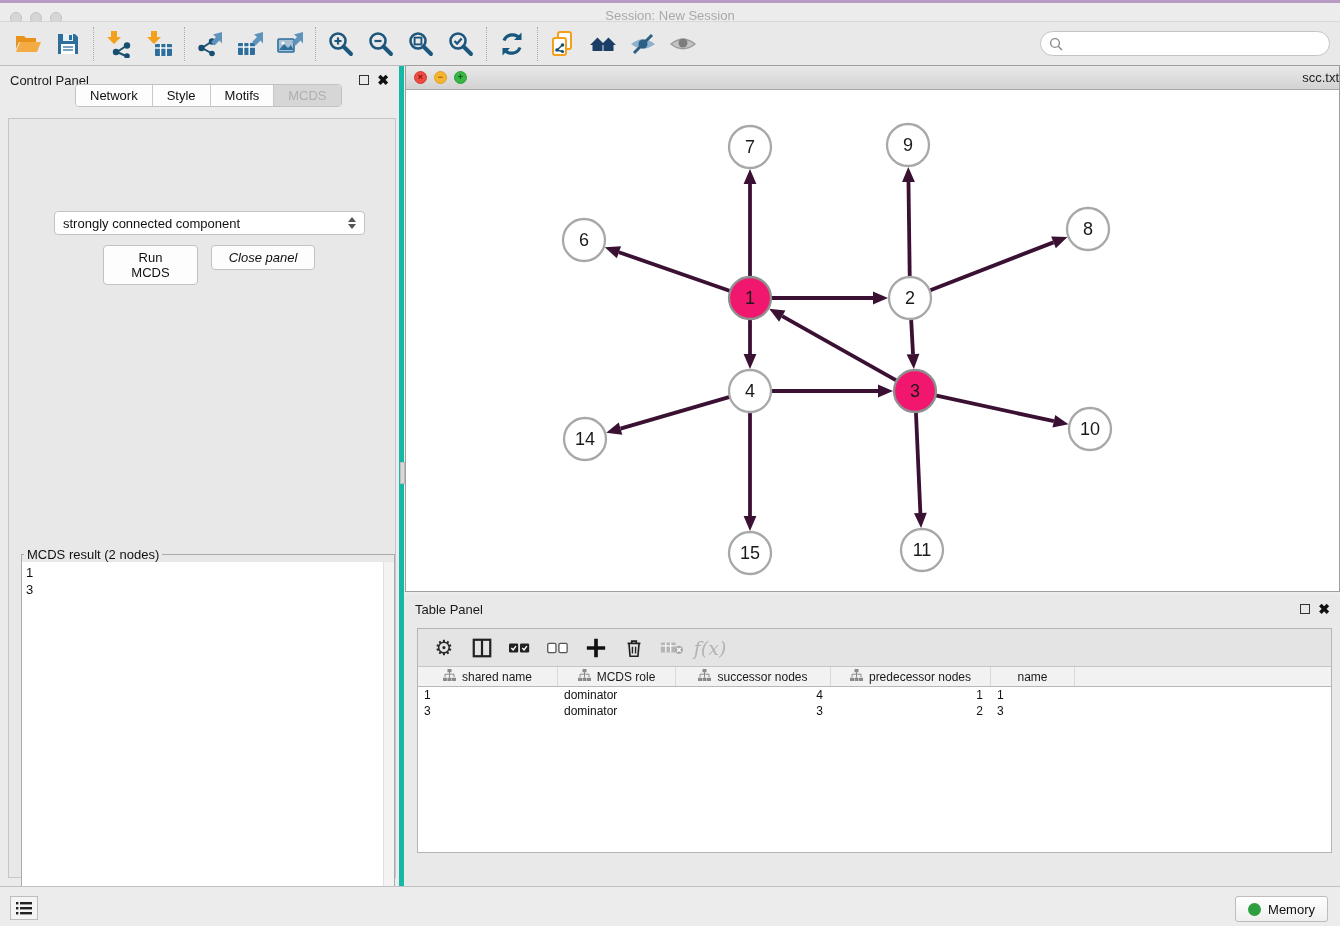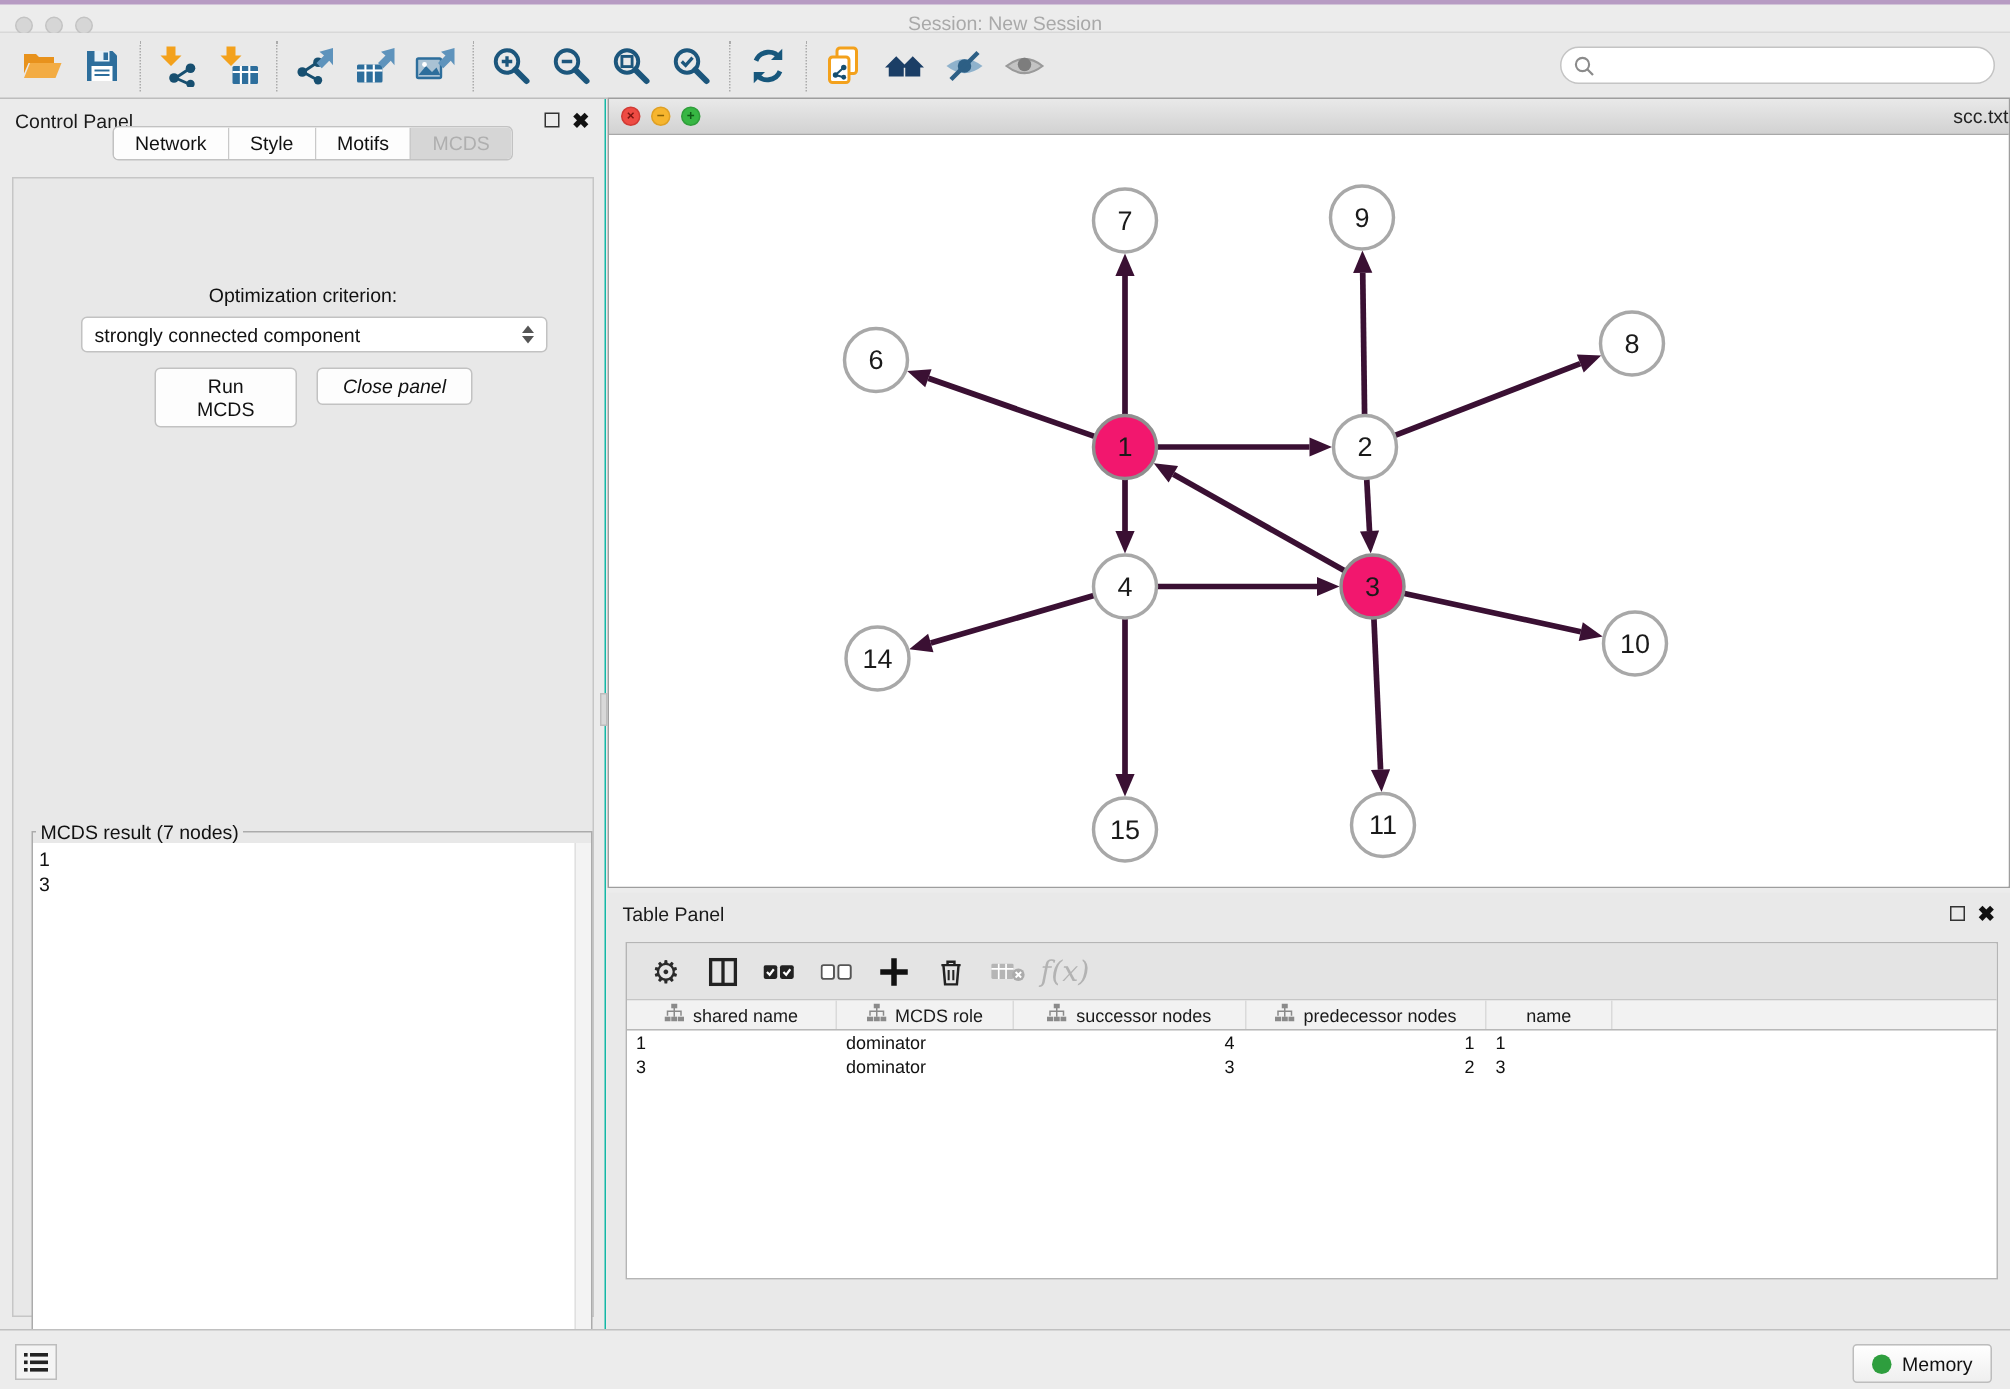--- a/index.html
+++ b/index.html
@@ -14,21 +14,21 @@
   #window-title { left:0; top:5px; width:100%; text-align:center; color:#A9A9A9; font-size:13px; }
 
   
   #toolbar { left:0; top:22px; width:1340px; height:44px; background:#E9E9E9; border-bottom:1px solid #BDBDBD; display:flex; align-items:center; padding-left:8px; }
   .tbtn { width:40px; height:36px; display:flex; align-items:center; justify-content:center; }
   .tsep { width:1px; height:34px; border-left:1px dotted #ABABAB; margin:0 5px; }
   #search-wrap { position:absolute; left:1040px; top:9px; width:290px; height:25px; background:#fff; border:1px solid #C4C4C4; border-radius:13px; display:flex; align-items:center; padding-left:8px; }
   #search-input { border:none; outline:none; flex:1; height:20px; font-size:13px; background:transparent; margin-left:5px; }
 
   
-  #control-panel { left:0; top:66px; width:404px; height:820px; background:#EBEBEB; border-right:1px solid #14b8a6; }
+  #control-panel { left:0; top:66px; width:404px; height:820px; background:#EBEBEB; border-right:5px solid #14b8a6; }
   .panel-head { height:28px; display:flex; align-items:center; padding:0 10px; }
   .panel-title { font-size:13px; color:#1A1A1A; flex:1; }
   .win-btns { display:flex; gap:8px; align-items:center; }
   .float-btn { width:10px; height:10px; border:1.6px solid #333; background:transparent; display:inline-block; }
   .close-x { font-size:14px; font-weight:bold; color:#111; line-height:10px; }
   .seg { display:flex; border:1px solid #C2C2C2; border-radius:4px; overflow:hidden; background:#fff; }
   .seg > div { padding:3px 14px; font-size:13px; color:#111; border-right:1px solid #C9C9C9; background:#FDFDFD; }
   .seg > div:last-child { border-right:none; }
   .seg > div.active { background:#D6D6D6; color:#AFAFAF; }
   #cp-tabs { left:75px; top:18px; }
@@ -252,32 +252,31 @@
       <span class="close-x">✖</span>
     </div>
   </div>
   <div id="cp-tabs" class="abs seg">
       <div>Network</div>
       <div>Style</div>
       <div>Motifs</div>
       <div class="active">MCDS</div>
     </div>
   <div id="cp-box" class="abs">
-    <div id="opt-label" class="abs">Optimization criterion:</div>
     <div id="criterion" class="abs">
       <span>strongly connected component</span>
       <span class="stepper">
           <span class="up"></span>
           <span class="dn"></span>
         </span>
     </div>
     <button class="btn abs" id="run-btn">Run MCDS</button>
     <button class="btn abs" id="closep-btn">Close panel</button>
     <fieldset id="result-fieldset" class="abs">
-      <legend>MCDS result (7 nodes)</legend>
+      <legend>MCDS result (2 nodes)</legend>
       <div id="result-area">
         <div id="result-text">1
 3</div>
         <div id="result-scroll"></div>
       </div>
     </fieldset>
   </div>
 </div>
 <div id="cp-grip" class="abs"></div>
 

